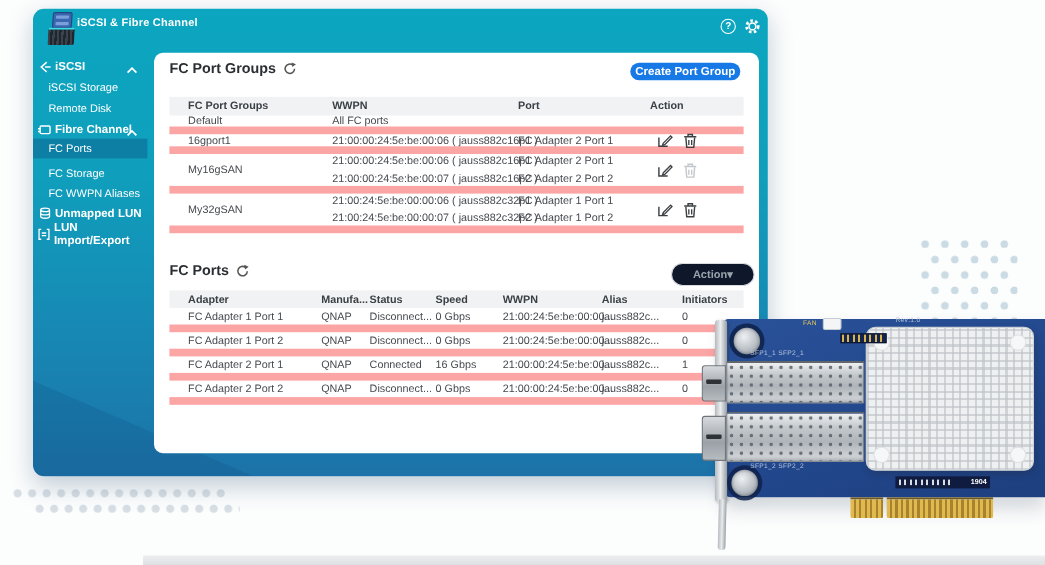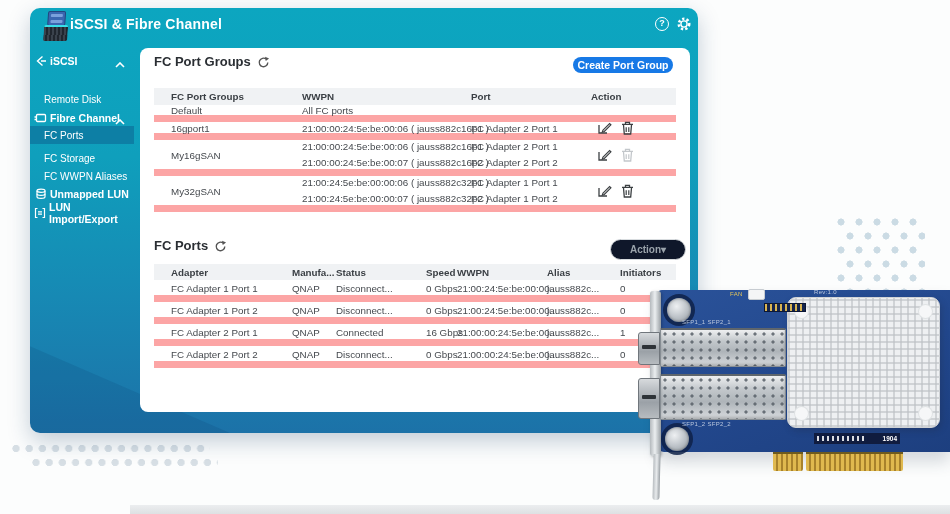--- a/index.html
+++ b/index.html
@@ -24,21 +24,21 @@
   
   .window { position:absolute; z-index:2; left:30px; top:8px; width:668px; height:425px;
     border-radius:10px; overflow:hidden;
     background:linear-gradient(180deg,#0ca6c0 0%, #0f9fbc 35%, #1789b4 68%, #1c72a8 100%);
     box-shadow:0 8px 22px rgba(20,60,100,.25); }
   .sidebar-sheen { position:absolute; left:0; bottom:0; width:200px; height:140px;
     background:rgba(10,45,90,.12); clip-path:polygon(0 38%, 100% 100%, 0 100%); }
 
   
   .header { position:absolute; left:0; top:0; right:0; height:32px; }
-  .title { position:absolute; left:40px; top:8px; color:#fff; font-size:14px; font-weight:700; letter-spacing:.2px; }
+  .title { position:absolute; left:40px; top:8px; color:#fff; font-size:10px; font-weight:700; letter-spacing:.2px; }
   .app-icon { position:absolute; left:14px; top:3px; width:24px; height:34px; transform:skewX(-4deg); }
   .nas-top { position:absolute; top:0; left:3px; width:18px; height:15px; background:#3b66b0; border:1px solid #24467e; border-radius:2px; }
   .nas-top::before, .nas-top::after { content:""; position:absolute; left:2px; right:2px; height:3px; background:#7aa0dc; border-radius:1px; }
   .nas-top::before { top:2px; } .nas-top::after { top:8px; }
   .nas-bottom { position:absolute; top:14px; left:0; width:24px; height:16px; background:#20262e; border-radius:2px;
     border-top:2px solid #38dfe9;
     background-image:repeating-linear-gradient(90deg,#3a424c 0 2px, transparent 2px 4px); }
   .hdr-help { position:absolute; left:625px; top:9px; width:14px; height:14px; border:1.4px solid #fff; border-radius:50%;
     color:#fff; font-size:9px; font-weight:700; text-align:center; line-height:11px; cursor:pointer; }
   .hdr-gear { position:absolute; left:646px; top:8px; cursor:pointer; }
@@ -71,21 +71,21 @@
   .trow { position:relative; border-bottom:7px solid #fca5a5; }
   .trow .cell { position:absolute; font-size:9.8px; color:#45494e; top:50%; transform:translateY(-50%); white-space:nowrap; }
   .cell .l { display:block; line-height:16px; }
   
   .t1 .col1 { left:17px; } .t1 .col2 { left:148px; } .t1 .col3 { left:317px; } .t1 .col4 { left:437px; }
   .r-h17 { height:17px; } .r-h18 { height:18px; } .r-h36 { height:36px; }
   .act { position:absolute; left:443px; top:50%; transform:translateY(-50%); display:flex; gap:9px; }
   .icon-btn { cursor:pointer; display:inline-flex; }
   .icon-btn.disabled { cursor:default; }
   
-  .t2 .col1 { left:17px; } .t2 .col2 { left:138px; } .t2 .col3 { left:182px; } .t2 .col4 { left:242px;margin-left:30px; }
+  .t2 .col1 { left:17px; } .t2 .col2 { left:138px; } .t2 .col3 { left:182px; } .t2 .col4 { left:242px; }
   .t2 .col5 { left:303px; } .t2 .col6 { left:393px; } .t2 .col7 { left:452px;margin-left:14px; }
   .t2 .trow { height:22px; }
 
   
   .card { position:absolute; z-index:3; left:636px; top:286px; width:314px; height:214px; }
   .pcb { position:absolute; left:22px; top:4px; width:292px; height:162px;
     background:linear-gradient(160deg,#2a5299 0%, #22478c 55%, #1d3f7f 100%);
     border-radius:4px 0 0 6px; box-shadow:0 10px 16px rgba(40,55,80,.18); }
   .bracket { position:absolute; left:14px; top:5px; width:11px; height:165px; border-radius:3px;
     background:linear-gradient(90deg,#b4b9bd,#ebeef0 45%,#989ea3); box-shadow:1px 1px 3px rgba(0,0,0,.25); }
@@ -164,20 +164,23 @@
             <svg width="12" height="12" viewBox="0 0 12 12">
               <path d="M7.5 1.5 2.5 6l5 4.5" fill="none" stroke="#fff" stroke-width="1.4"></path>
               <path d="M6 6h5" stroke="#fff" stroke-width="1.4"></path>
             </svg>
           </span>
         <span>iSCSI</span>
         <span class="caret"><svg width="10" height="6" viewBox="0 0 10 6">
               <polyline points="1,5 5,1 9,5" fill="none" stroke="#fff" stroke-width="1.6"></polyline>
             </svg></span>
       </div>
+      <div class="nav-item child" style="top:31px">
+        <span>iSCSI Storage</span>
+      </div>
       <div class="nav-item child" style="top:50px">
         <span>Remote Disk</span>
       </div>
       <div class="nav-item" style="top:69px">
         <span class="ic">
             <svg width="13" height="12" viewBox="0 0 13 12">
               <rect x="2.5" y="2.5" width="9" height="7" rx="1" fill="none" stroke="#fff" stroke-width="1.3"></rect>
               <path d="M2.5 5h-2M2.5 7.5h-2" stroke="#fff" stroke-width="1.3"></path>
             </svg>
           </span>

